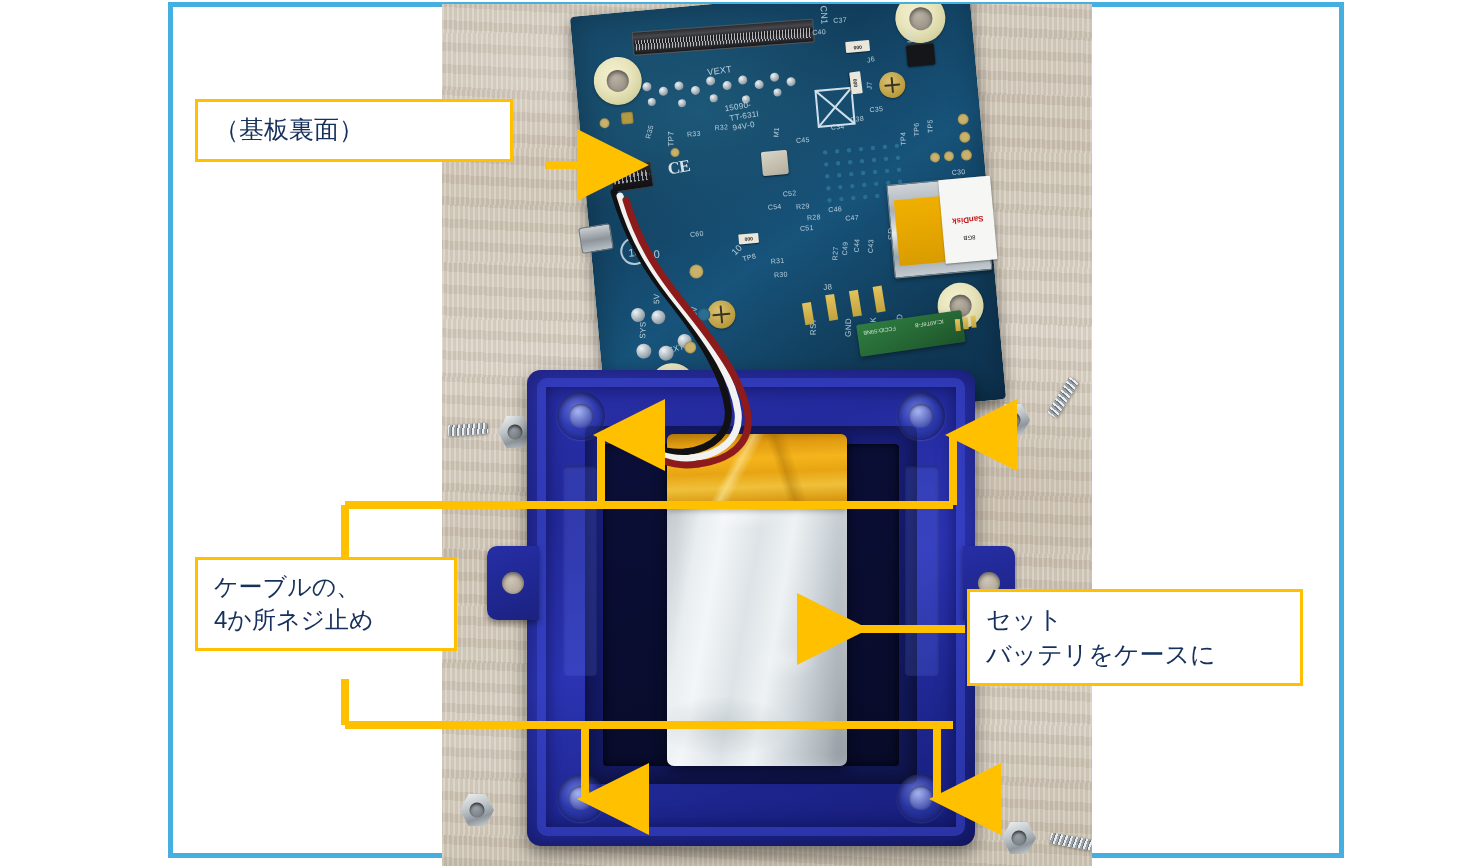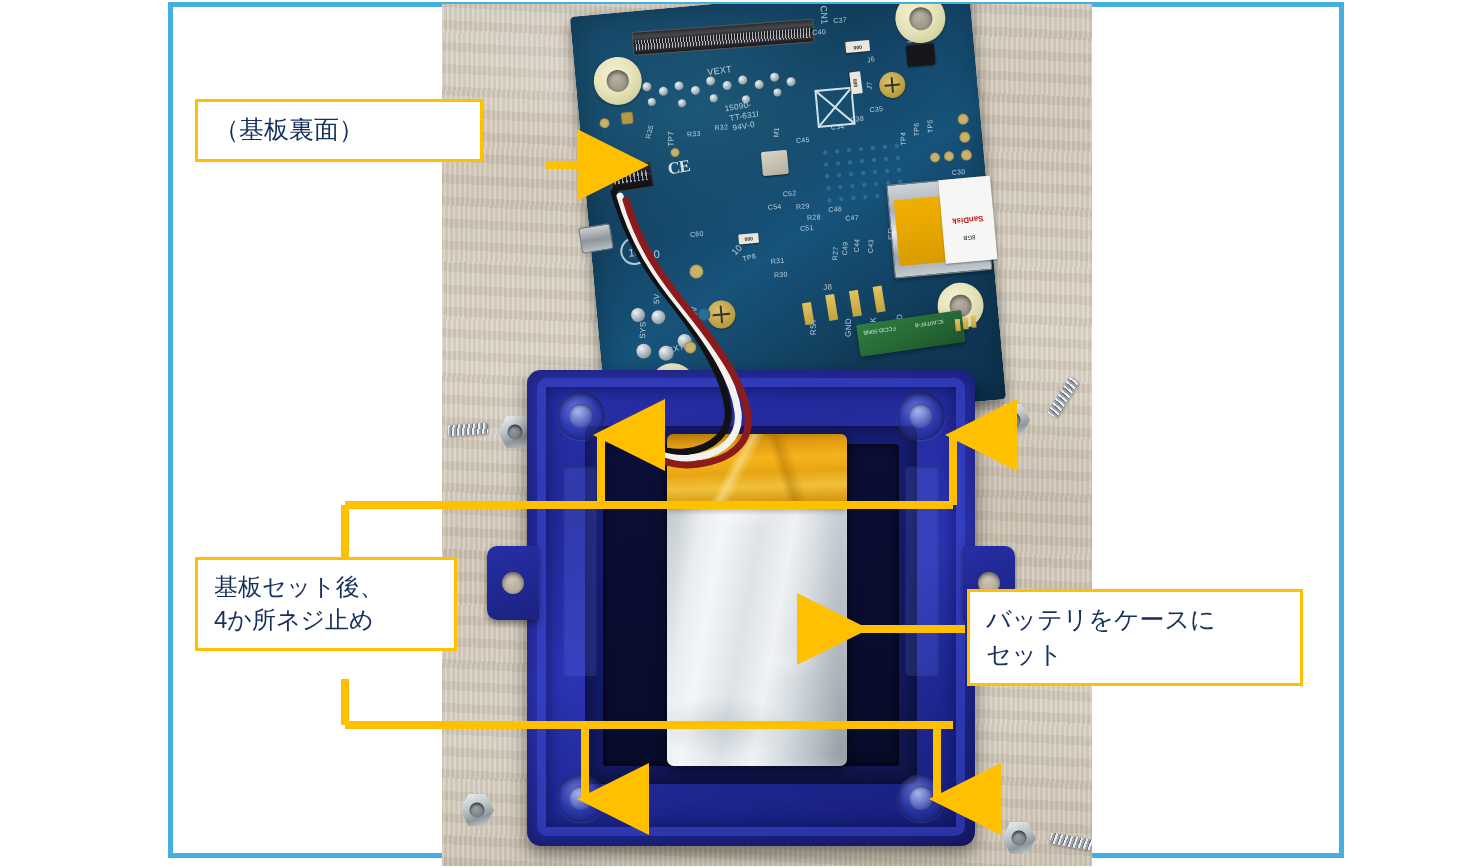--- a/index.html
+++ b/index.html
@@ -282,21 +282,21 @@
     border:3px solid #FFC000;
     box-sizing:border-box;
     padding:10px 14px 12px 16px;
     color:#16305c;
     font-family:"Liberation Sans","DejaVu Sans",sans-serif;
     line-height:1.38;
     z-index:30;
   }
   .callout .ln{display:block;white-space:nowrap;}
 
-  #callout-connector{left:22px;top:92px;width:288px;font-size:25px;}
+  #callout-connector{left:22px;top:92px;width:318px;font-size:25px;}
   #callout-screws{left:22px;top:550px;width:262px;font-size:24px;}
   #callout-battery{left:794px;top:582px;width:336px;font-size:25px;}
 
   
   #leaders{position:absolute;left:0;top:0;width:1176px;height:856px;pointer-events:none;z-index:25;}
 </style>
 </head>
 <body>
 
 <div id="slide-frame">
@@ -599,22 +599,22 @@
     <polyline points="172,672 172,718" fill="none" stroke="#FFC000" stroke-width="8"></polyline>
     <line x1="412" y1="718" x2="412" y2="792" stroke="#FFC000" stroke-width="8" marker-end="url(#ar-d)"></line>
     <line x1="764" y1="718" x2="764" y2="792" stroke="#FFC000" stroke-width="8" marker-end="url(#ar-d)"></line>
   </svg>
 
   <div class="callout" id="callout-connector">
     <span class="ln">（基板裏面）</span>
   </div>
 
   <div class="callout" id="callout-screws">
-    <span class="ln">基板セット後、</span>
+    <span class="ln">ケーブルの、</span>
     <span class="ln">4か所ネジ止め</span>
   </div>
 
   <div class="callout" id="callout-battery">
+    <span class="ln">セット</span>
     <span class="ln">バッテリをケースに</span>
-    <span class="ln">セット</span>
   </div>
 
 </div>
 
 </body></html>

